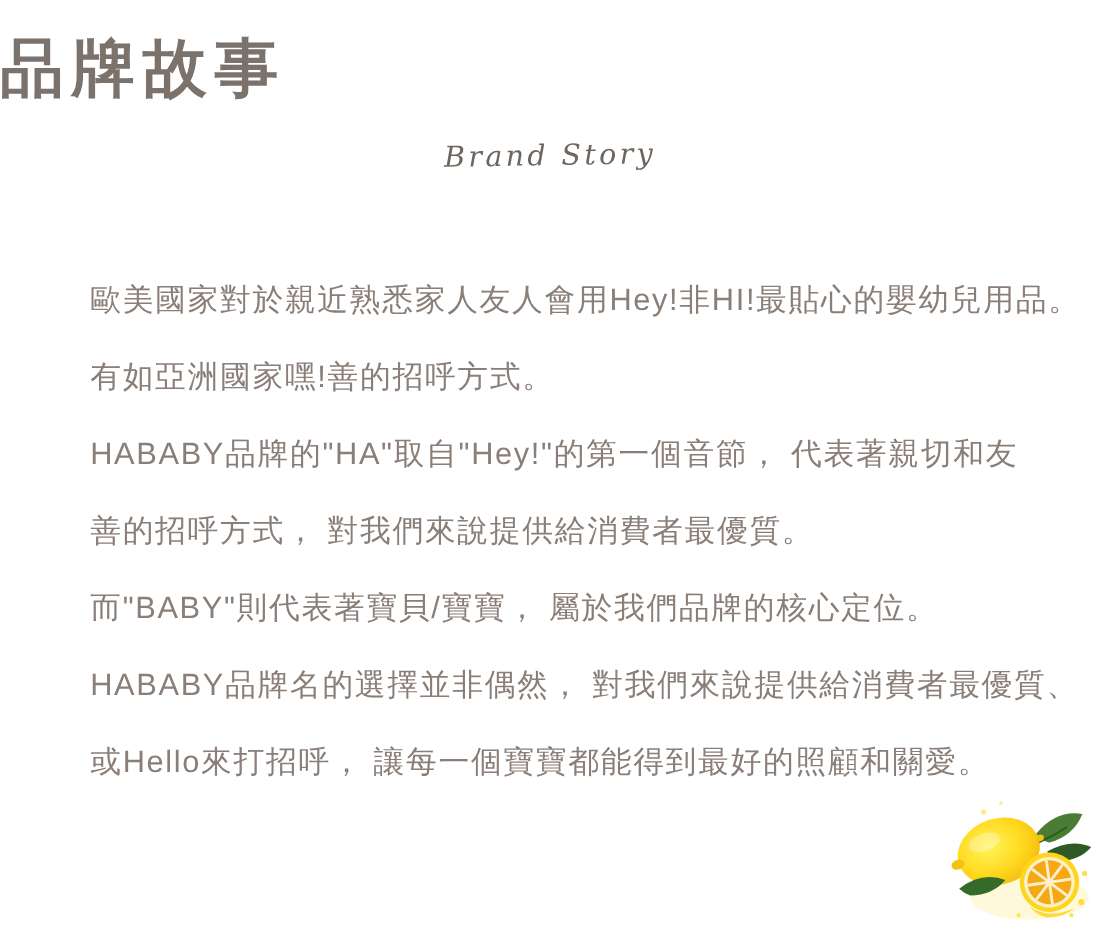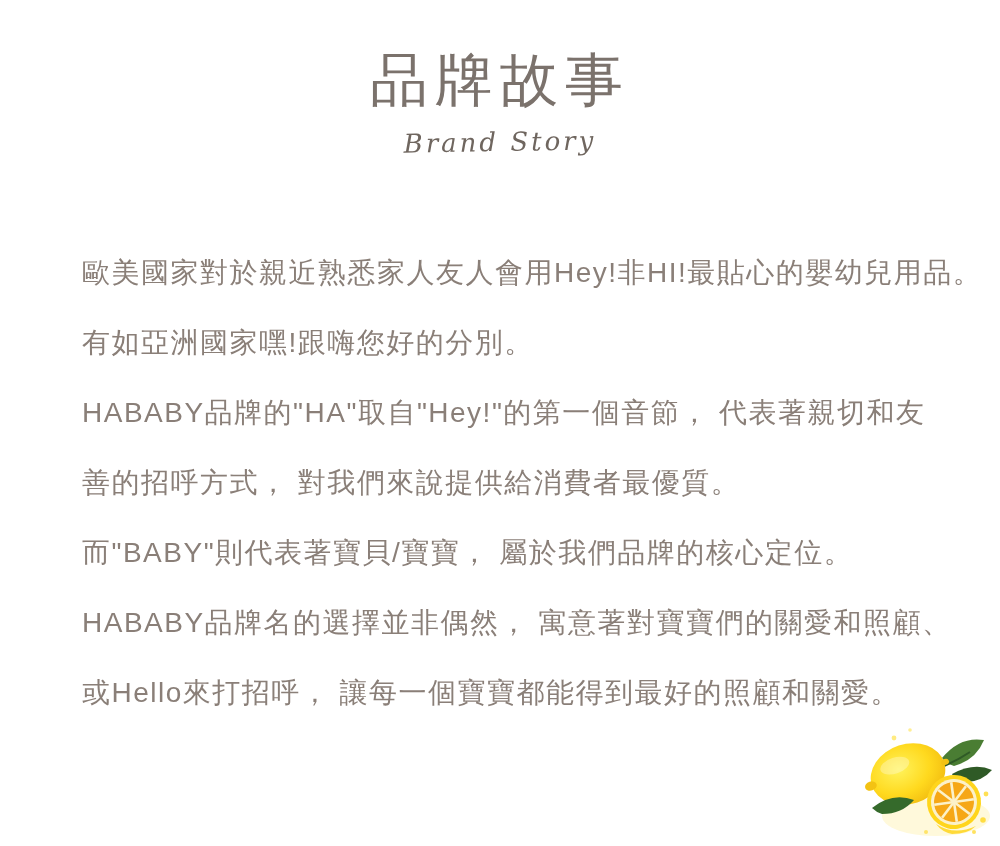--- a/index.html
+++ b/index.html
@@ -10,27 +10,26 @@
   .page {
     position: relative;
     width: 1000px;
     height: 846px;
     background: #ffffff;
     overflow: hidden;
     font-family: "Liberation Sans", sans-serif;
   }
   .title {
     position: absolute;
-    top: 42px;
+    top: 24px;
     left: 0;
     width: 100%;
     margin: 0;
-    text-align: center;
     font-size: 58px;
-    font-weight: normal;
+    font-weight: bold;
     color: #7b726c;
     letter-spacing: 7px;
   }
   .subtitle {
     position: absolute;
     top: 127px;
     left: 0;
     width: 100%;
     text-align: center;
     font-size: 26px;
@@ -66,25 +65,25 @@
 <body>
 
 <div class="page">
 
   <h1 class="title">品牌故事</h1>
 
   <div class="subtitle">Brand Story</div>
 
   <div class="story">
     <div class="line">歐美國家對於親近熟悉家人友人會用Hey!非HI!最貼心的嬰幼兒用品。</div>
-    <div class="line">有如亞洲國家嘿!跟嗨您好的分別。</div>
+    <div class="line">有如亞洲國家嘿!善的招呼方式。</div>
     <div class="line">HABABY品牌的"HA"取自"Hey!"的第一個音節， 代表著親切和友</div>
     <div class="line">善的招呼方式， 對我們來說提供給消費者最優質。</div>
     <div class="line">而"BABY"則代表著寶貝/寶寶， 屬於我們品牌的核心定位。</div>
-    <div class="line">HABABY品牌名的選擇並非偶然， 寓意著對寶寶們的關愛和照顧、</div>
+    <div class="line">HABABY品牌名的選擇並非偶然， 對我們來說提供給消費者最優質、</div>
     <div class="line">或Hello來打招呼， 讓每一個寶寶都能得到最好的照顧和關愛。</div>
   </div>
 
   <svg class="lemon" viewBox="0 0 144 126" aria-hidden="true">
     <defs>
       <radialGradient id="lemonBody" cx="40%" cy="38%" r="75%">
         <stop offset="0%" stop-color="#fff35c"></stop>
         <stop offset="55%" stop-color="#ffd91e"></stop>
         <stop offset="100%" stop-color="#efb50c"></stop>
       </radialGradient>

